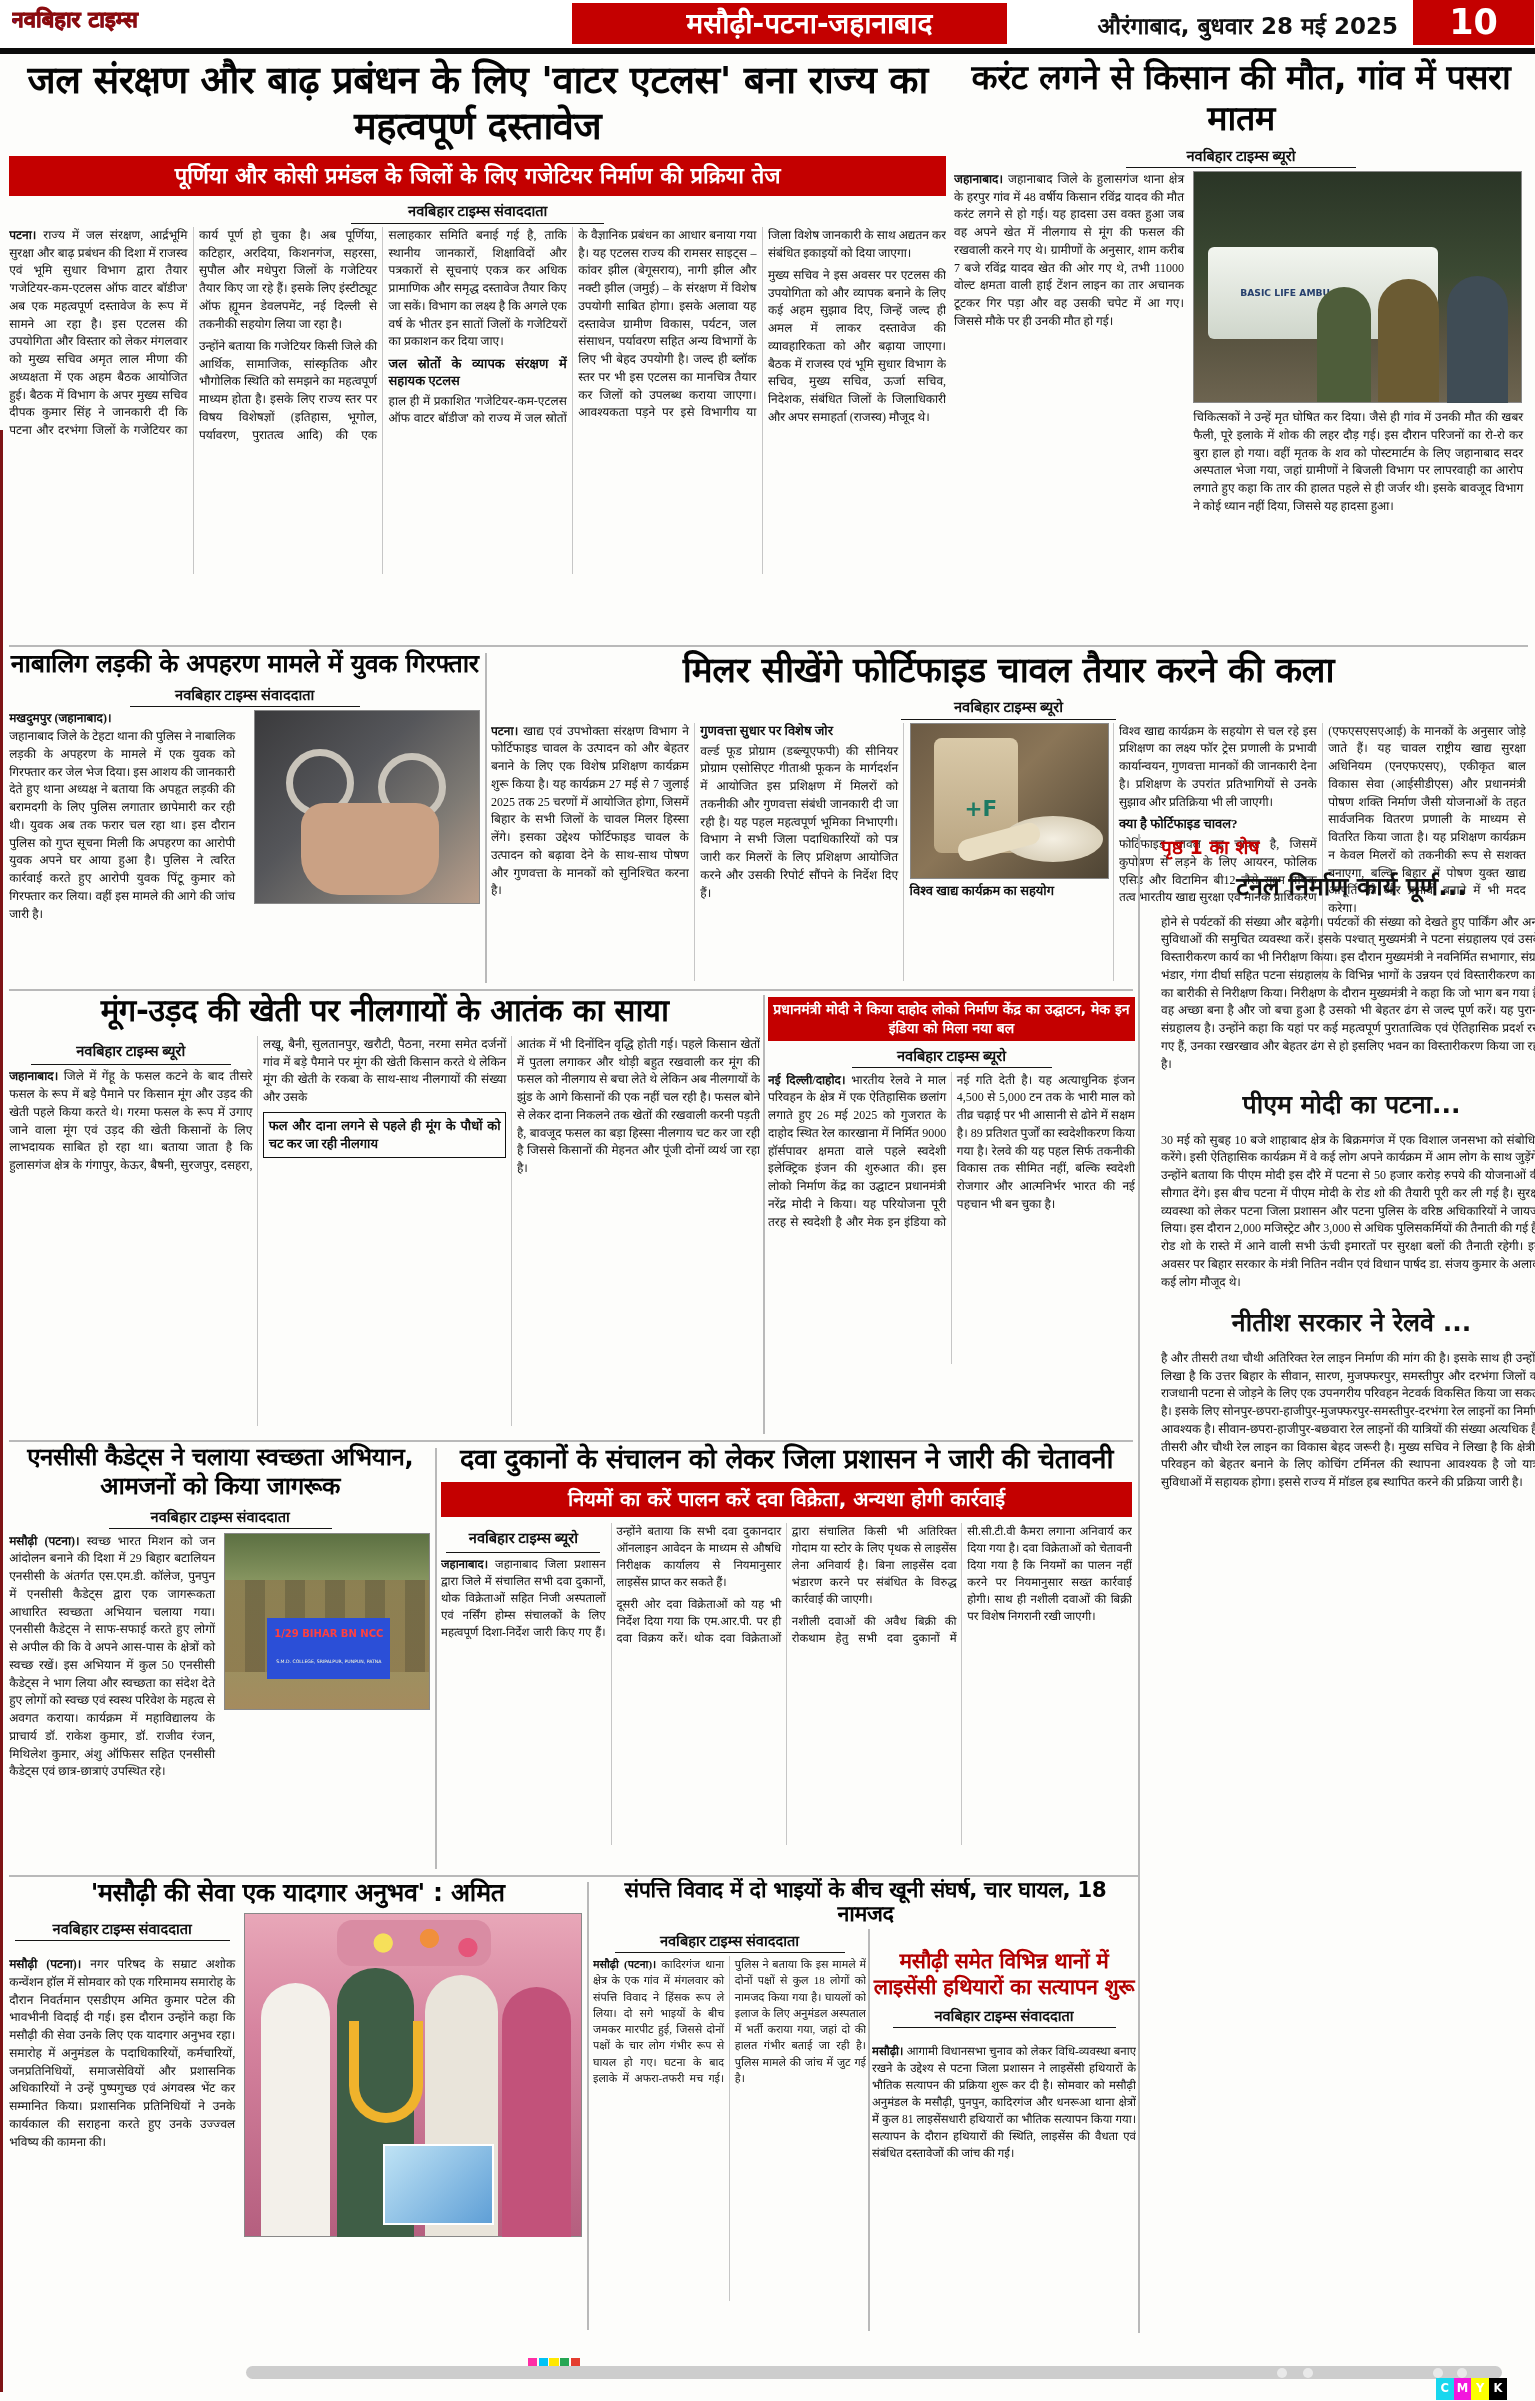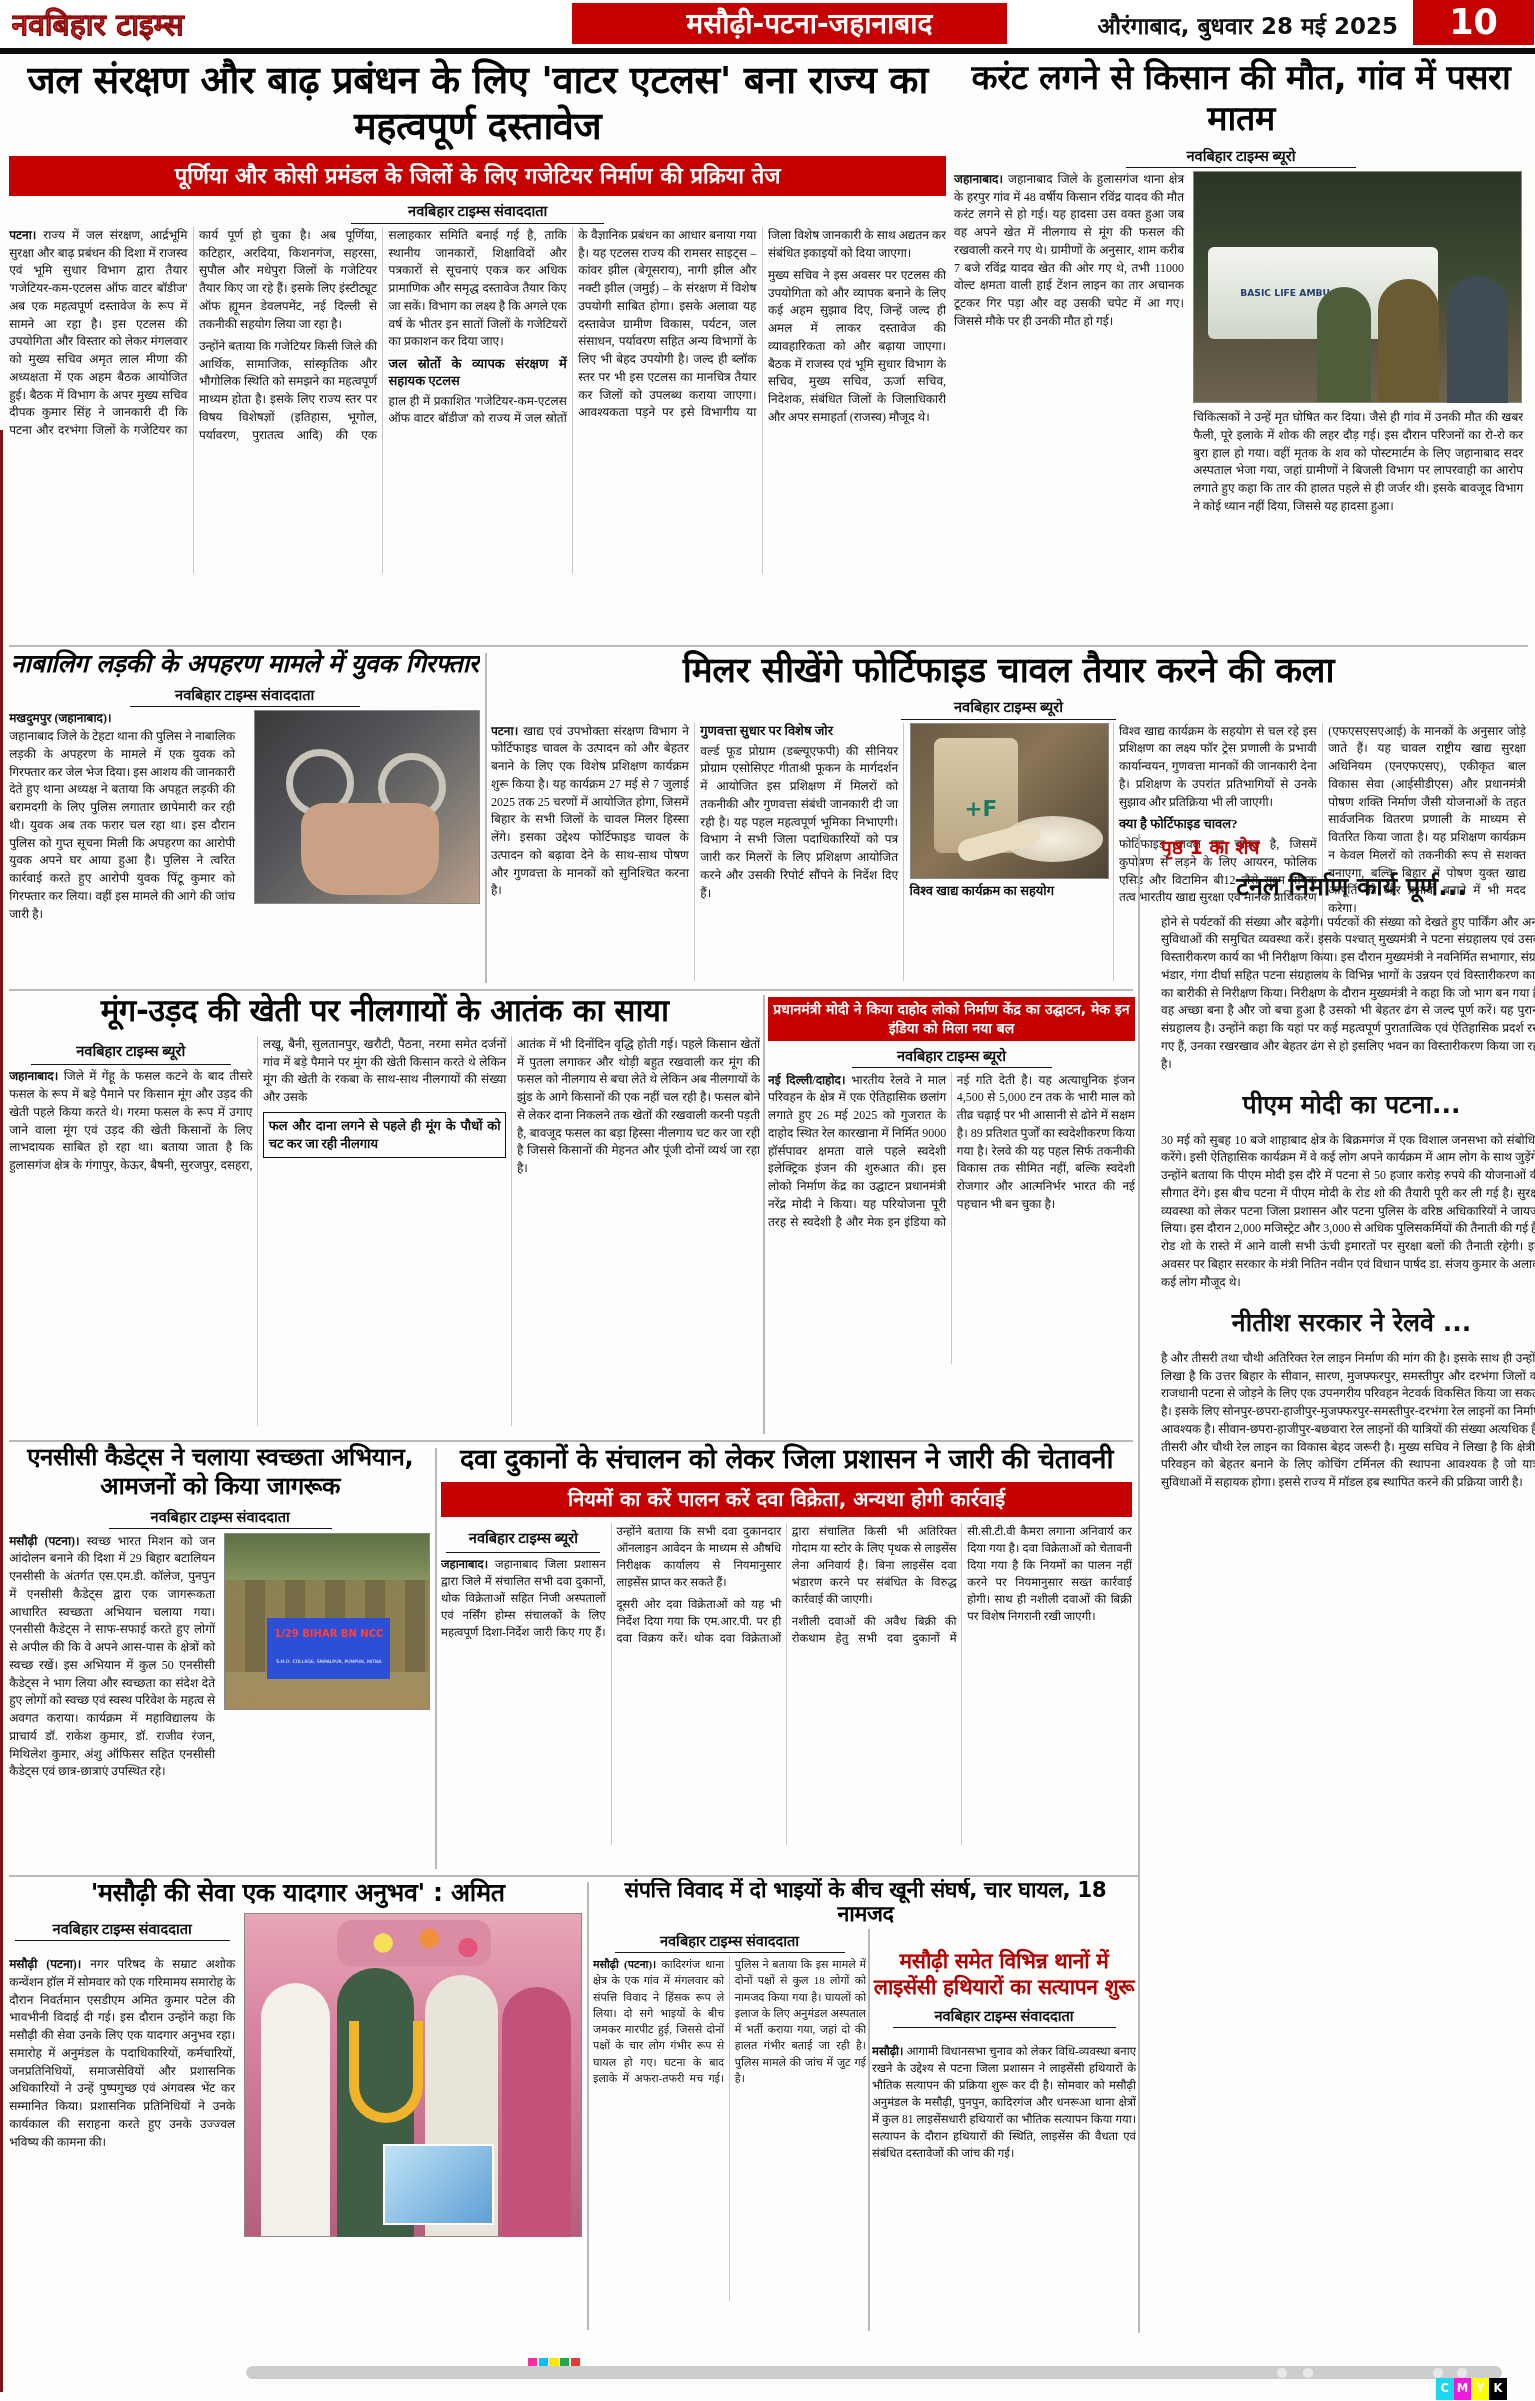--- a/index.html
+++ b/index.html
@@ -25,21 +25,21 @@
   .conthead{font-weight:bold;text-align:center;font-size:25px;
             font-family:"DejaVu Sans",sans-serif;margin:7.7px 0 4.6px;}
   .photo{break-inside:avoid;border:0.8px solid #888;position:relative;}
   .sep{background:#b9b9b9;}
   figure{margin:0;}
 </style>
 </head>
 <body>
 
 <div class="abs" style="left:0;top:0;width:1535px;height:48px;background:#fff;">
-  <div class="abs" style="left:11.5px;top:3.1px;width:369px;height:41px;font-family:'DejaVu Sans',sans-serif;font-weight:bold;font-size:30px;color:#ef4444;-webkit-text-stroke:0.8px #8c0b0b;">नवबिहार टाइम्स</div>
+  <div class="abs" style="left:11.5px;top:3.1px;width:369px;height:41px;font-family:'DejaVu Sans',sans-serif;font-weight:bold;font-size:22px;color:#701a75;-webkit-text-stroke:0.8px #8c0b0b;">नवबिहार टाइम्स</div>
   <div class="abs strip" style="left:572px;top:3.1px;width:395px;height:41px;font-size:28px;line-height:41px;padding-left:40px;">मसौढ़ी-पटना-जहानाबाद</div>
   <div class="abs" style="left:1029px;top:9.2px;width:369px;height:34px;font-weight:bold;font-size:23px;text-align:right;font-family:'DejaVu Sans',sans-serif;">औरंगाबाद, बुधवार 28 मई 2025</div>
   <div class="abs" style="left:1413px;top:0;width:121px;height:45px;background:#c40000;color:#fff;font-weight:bold;font-size:35px;text-align:center;line-height:45px;font-family:'DejaVu Sans',sans-serif;">10</div>
 </div>
 <div class="abs" style="left:0;top:48px;width:1535px;height:6.1px;background:#0c0c0c;"></div>
 <div class="abs" style="left:0;top:430px;width:3.1px;height:1962px;background:#7e1416;"></div>
 
 <div class="abs" style="left:9.2px;top:57px;width:937px;height:587px;">
   <div class="hl" style="font-size:38px;">जल संरक्षण और बाढ़ प्रबंधन के लिए 'वाटर एटलस' बना राज्य का महत्वपूर्ण दस्तावेज</div>
   <div class="strip" style="margin-top:6.1px;height:40px;font-size:22px;line-height:40px;">पूर्णिया और कोसी प्रमंडल के जिलों के लिए गजेटियर निर्माण की प्रक्रिया तेज</div>
@@ -73,21 +73,21 @@
       </figure>
       <p class="bodytxt" style="margin-top:6.1px;">चिकित्सकों ने उन्हें मृत घोषित कर दिया। जैसे ही गांव में उनकी मौत की खबर फैली, पूरे इलाके में शोक की लहर दौड़ गई। इस दौरान परिजनों का रो-रो कर बुरा हाल हो गया। वहीं मृतक के शव को पोस्टमार्टम के लिए जहानाबाद सदर अस्पताल भेजा गया, जहां ग्रामीणों ने बिजली विभाग पर लापरवाही का आरोप लगाते हुए कहा कि तार की हालत पहले से ही जर्जर थी। इसके बावजूद विभाग ने कोई ध्यान नहीं दिया, जिससे यह हादसा हुआ।</p>
     </div>
   </div>
 </div>
 
 <div class="abs sep" style="left:9.2px;top:645px;width:1519px;height:1.5px;"></div>
 <div class="abs sep" style="left:485px;top:653px;width:1.5px;height:330px;"></div>
 
 <div class="abs" style="left:9.2px;top:649px;width:471px;height:341px;">
-  <div class="hl" style="font-size:25px;font-style:italic;">नाबालिग लड़की के अपहरण मामले में युवक गिरफ्तार</div>
+  <div class="hl" style="font-size:25px;">नाबालिग लड़की के अपहरण मामले में युवक गिरफ्तार</div>
   <div style="text-align:center;"><div class="byline" style="width:230px;display:inline-block;">नवबिहार टाइम्स संवाददाता</div></div>
   <div style="display:flex;gap:19px;">
     <div class="bodytxt" style="width:230px;">
       <p><span class="dl">मखदुमपुर (जहानाबाद)।</span><br>
       <span>जहानाबाद जिले के टेहटा थाना की पुलिस ने नाबालिक लड़की के अपहरण के मामले में एक युवक को गिरफ्तार कर जेल भेज दिया। इस आशय की जानकारी देते हुए थाना अध्यक्ष ने बताया कि अपहृत लड़की की बरामदगी के लिए पुलिस लगातार छापेमारी कर रही थी।</span>
       <span>युवक अब तक फरार चल रहा था। इस दौरान पुलिस को गुप्त सूचना मिली कि अपहरण का आरोपी युवक अपने घर आया हुआ है। पुलिस ने त्वरित कार्रवाई करते हुए आरोपी युवक पिंटू कुमार को गिरफ्तार कर लिया। वहीं इस मामले की आगे की जांच जारी है।</span></p>
     </div>
     <div style="width:227px;">
       <figure class="photo" style="width:224px;height:192px;background:linear-gradient(135deg,#3a3a3c 0%,#55565a 40%,#7e7a74 70%,#b99e8a 100%);">
         <div style="position:absolute;left:31px;top:38px;width:54px;height:54px;border:7.7px solid #c9c4ba;border-radius:50%;"></div>

